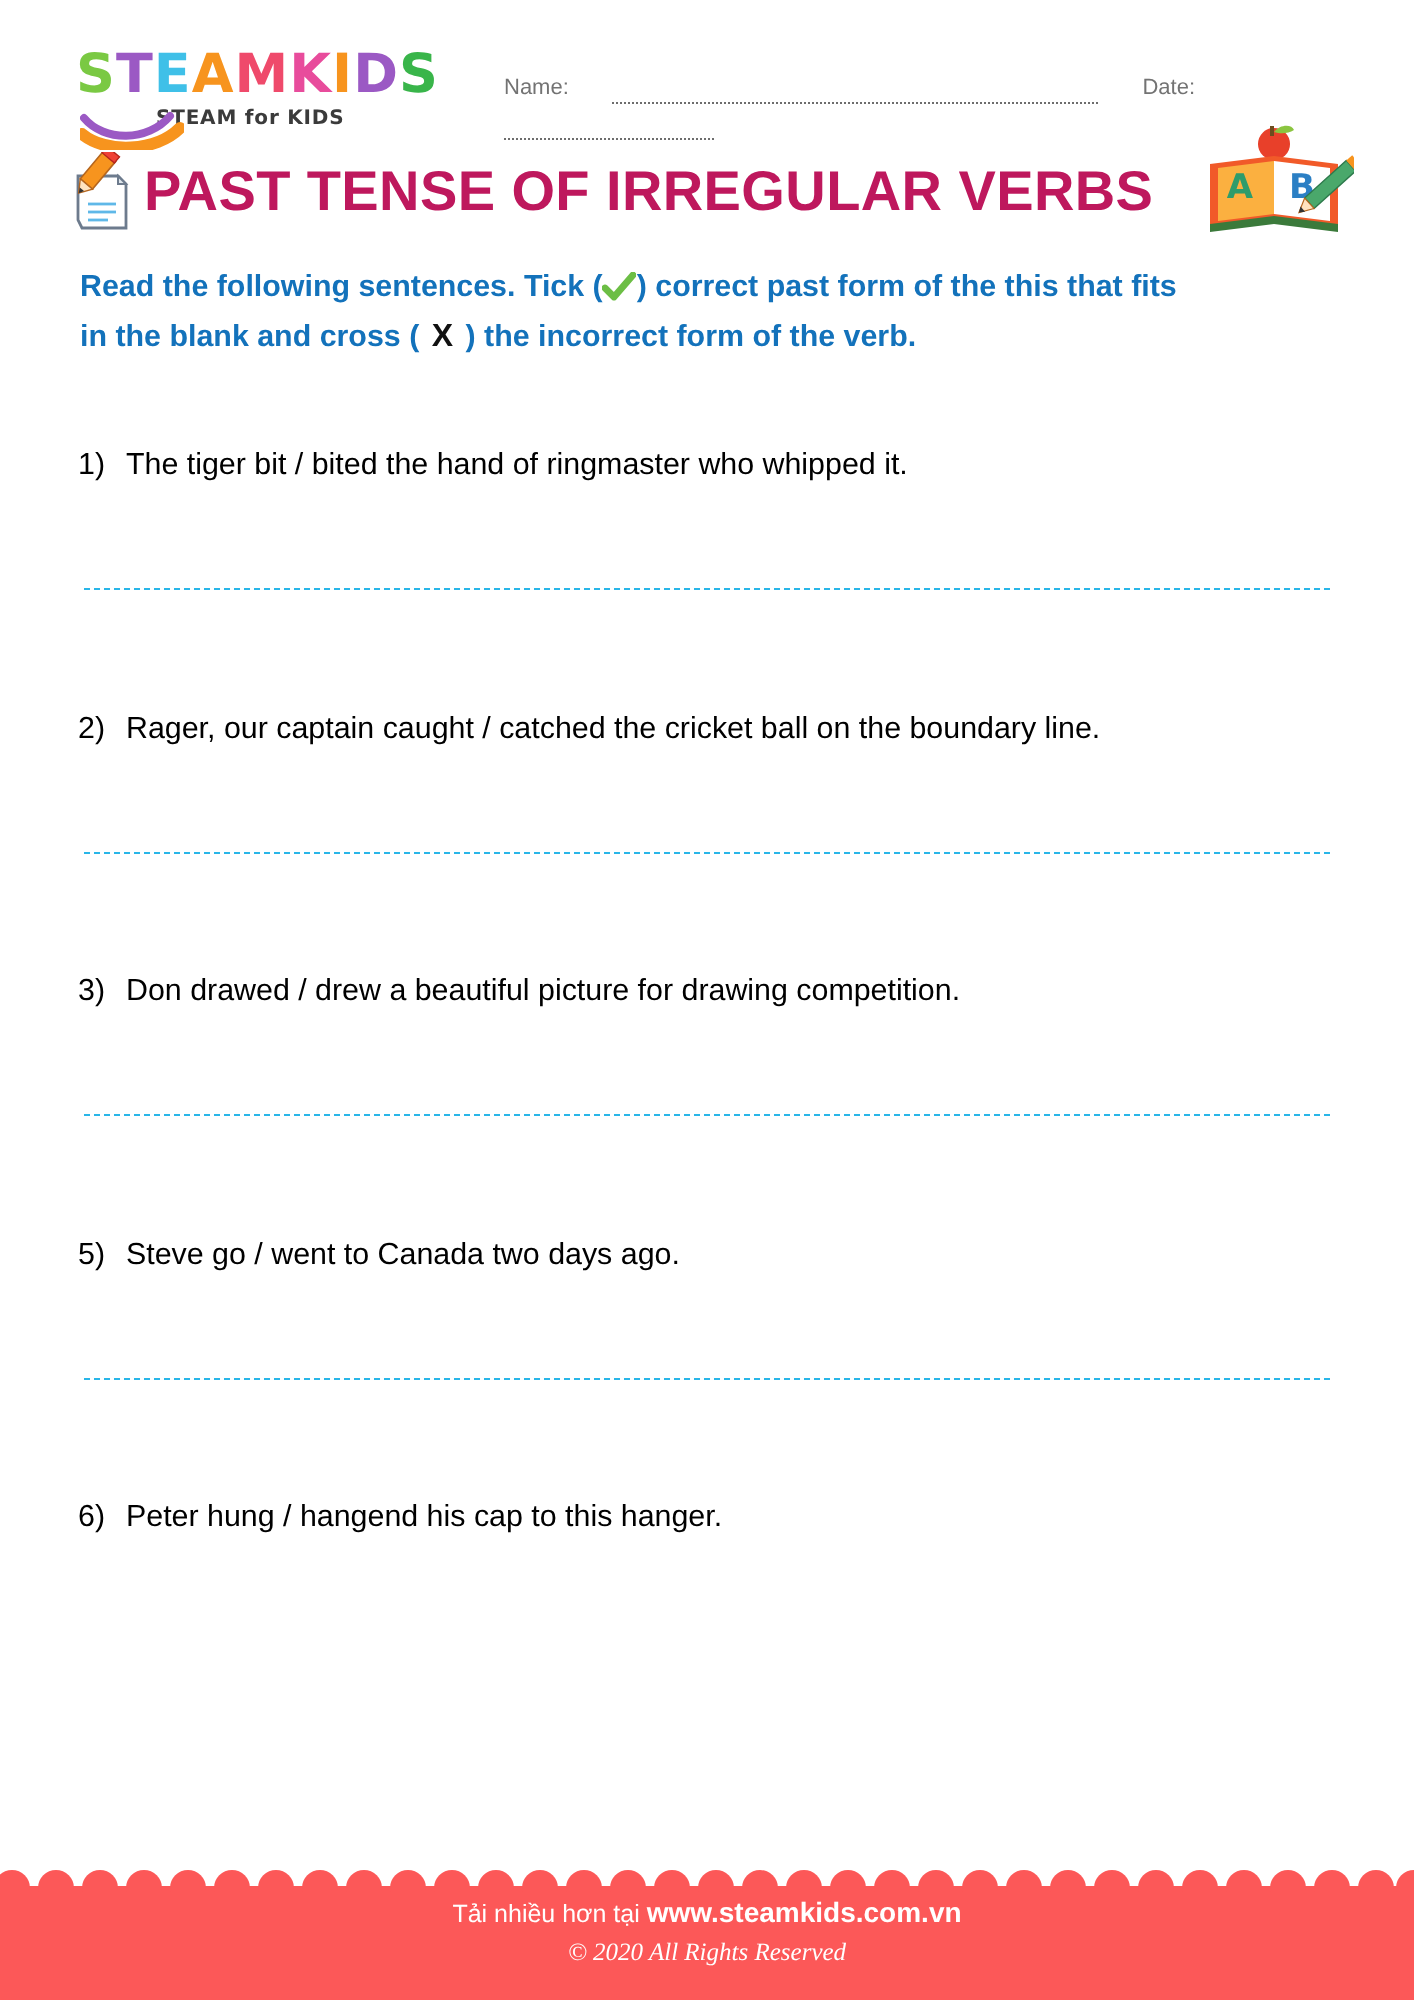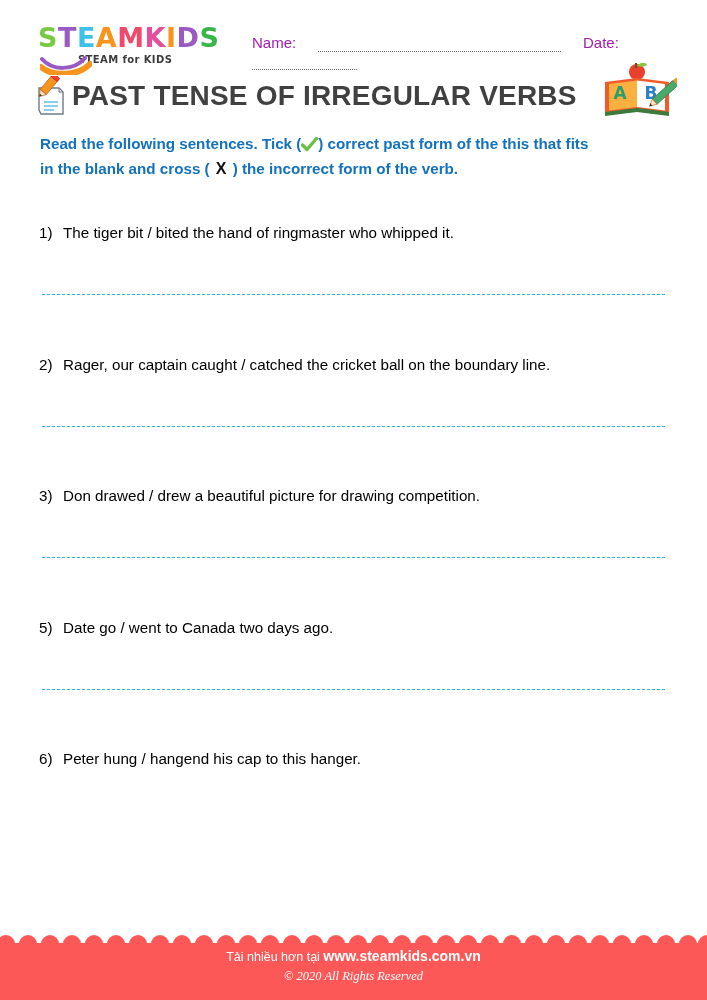--- a/index.html
+++ b/index.html
@@ -67,22 +67,22 @@
 
   .name-date {
     position: absolute;
     left: 252px;
     top: 34px;
     width: 430px;
     height: 26px;
     font-family: "Liberation Sans", sans-serif;
   }
   .nd-label {
-    font-size: 15px;
-    color: #a21caf;
+    font-size: 11px;
+    color: #737373;
     display: inline-block;
     vertical-align: baseline;
   }
   .nd-line {
     display: inline-block;
     vertical-align: bottom;
     border-bottom: 1.6px dotted #6d6d6d;
     height: 12px;
   }
   .nd-line.name { width: 243px; }
@@ -104,21 +104,21 @@
     width: 44px;
     height: 42px;
   }
   .title-text {
     position: absolute;
     left: 72px;
     top: 6px;
     font-family: "Liberation Sans", sans-serif;
     font-weight: bold;
     font-size: 28px;
-    color: #404040;
+    color: #be185d;
     letter-spacing: 0.2px;
     white-space: nowrap;
   }
   .abc-icon {
     position: absolute;
     left: 599px;
     top: 62px;
     width: 78px;
     height: 58px;
   }
@@ -317,21 +317,21 @@
       <div class="q-line"></div>
     </div>
 
     <div class="q-item">
       <div class="q-text"><span class="q-num">3)</span><span>Don drawed / drew a beautiful picture for drawing competition.</span></div>
       <div class="q-line"></div>
     </div>
 
 
     <div class="q-item">
-      <div class="q-text"><span class="q-num">5)</span><span>Date go / went to Canada two days ago.</span></div>
+      <div class="q-text"><span class="q-num">5)</span><span>Steve go / went to Canada two days ago.</span></div>
       <div class="q-line"></div>
     </div>
 
     <div class="q-item last">
       <div class="q-text"><span class="q-num">6)</span><span>Peter hung / hangend his cap to this hanger.</span></div>
 
     </div>
 
   </div>
 

